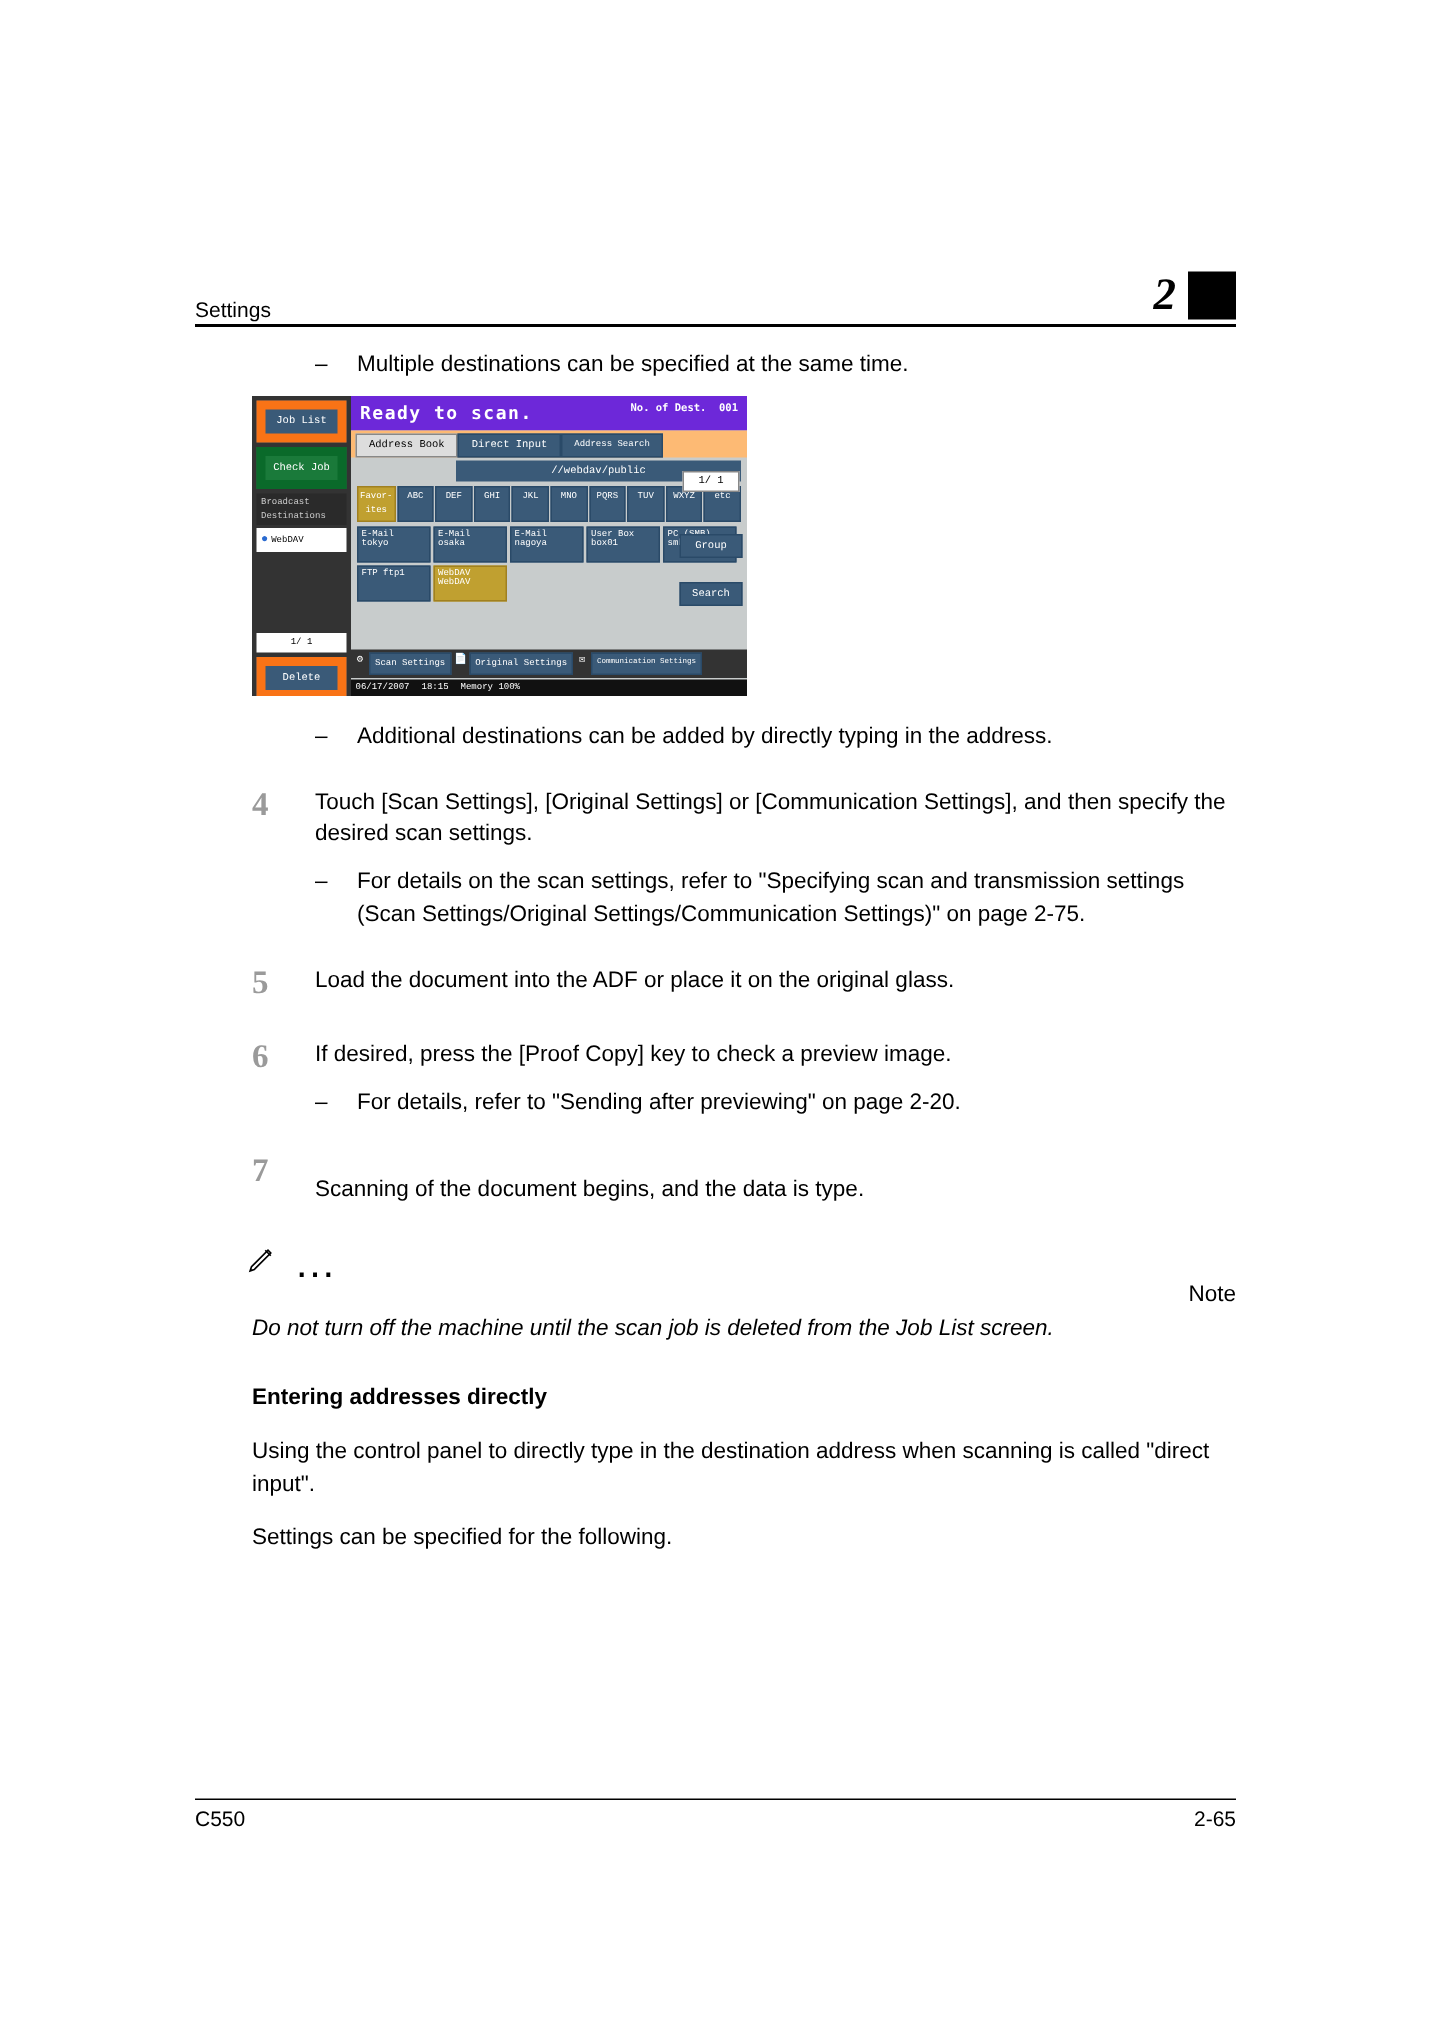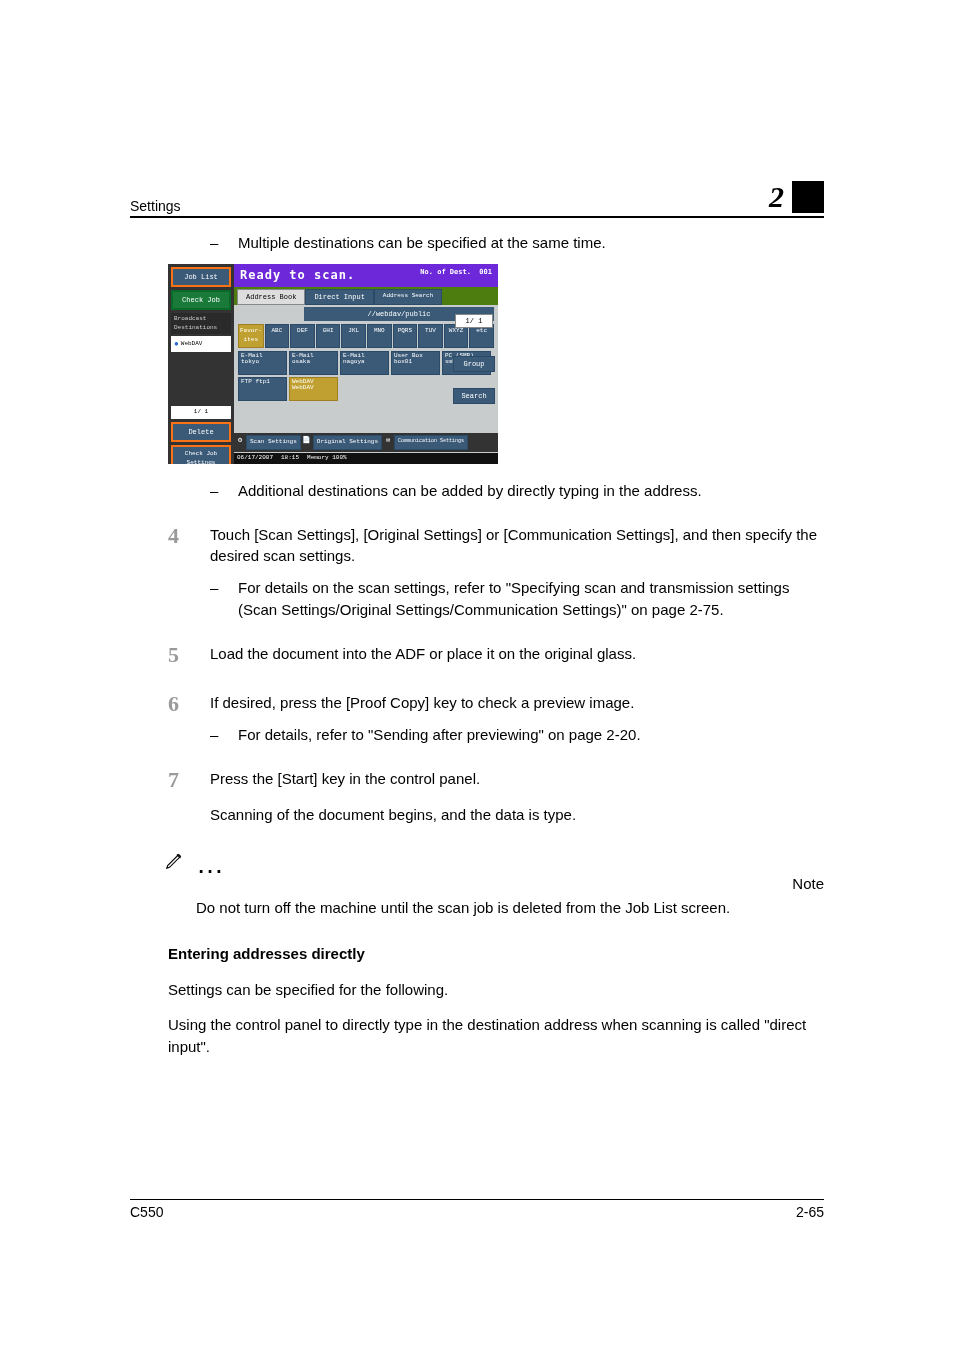--- a/index.html
+++ b/index.html
@@ -13,36 +13,36 @@
   .bullet-row{display:flex;gap:14px;margin-top:14px;}
   .bullet-dash{width:14px;flex:0 0 14px;}
   .bullet-t{flex:1;}
   .step-row{display:flex;gap:18px;margin-top:22px;align-items:flex-start;}
   .step-num{font-family:Georgia,serif;font-size:22px;color:#9a9a9a;font-weight:bold;width:24px;flex:0 0 24px;text-align:left;margin-top:-4px;}
   .step-body{flex:1;}
   .sub-bullet{display:flex;gap:14px;margin-top:10px;margin-left:0;}
   .note-block{margin-top:24px;}
   .note-icon-row{display:flex;align-items:flex-end;gap:8px;margin-left:-4px;}
   .note-label{font-weight:normal;margin-left:28px;margin-top:2px;text-align:right;}
-  .note-body{margin-left:28px;margin-top:2px;}
+  .note-body{font-style:italic;margin-top:2px;}
   .section-h{font-weight:bold;margin-top:24px;margin-left:0;}
   .para{margin-top:14px;}
   .footer{position:absolute;left:130px;right:130px;bottom:130px;border-top:1px solid #000;display:flex;justify-content:space-between;font-size:14px;padding-top:4px;}
   .screenshot{display:block;margin:10px auto 16px auto;}
 
   
   .scr{width:330px;height:200px;background:#1a1a1a;color:#fff;font-family:"Courier New",monospace;font-size:7px;position:relative;overflow:hidden;}
   .scr .left-col{position:absolute;left:0;top:0;bottom:0;width:66px;background:#333;}
-  .scr .left-btn{background:#3a5a78;color:#fff;margin:3px;padding:3px 0;text-align:center;border:2px solid #f97316;font-size:7px;}
+  .scr .left-btn{background:#3a5a78;color:#fff;margin:3px;padding:3px 0;text-align:center;border:6px solid #f97316;font-size:7px;}
   .scr .left-btn.green{background:#1a7a3a;border-color:#0a6a2a;}
   .scr .left-box{background:#2a2a2a;margin:2px 3px;padding:2px 3px;font-size:6px;color:#ccc;}
   .scr .main{position:absolute;left:66px;right:0;top:0;bottom:0;background:#c8cccc;color:#000;}
   .scr .title{color:#fff;background:#6d28d9;font-weight:bold;font-size:12px;padding:3px 6px;font-family:monospace;letter-spacing:1px;display:flex;justify-content:space-between;}
   .scr .title .small{font-size:7px;letter-spacing:0;}
-  .scr .tabs{display:flex;gap:0;background:#4d7c0f;padding:2px 3px 0 3px;}
+  .scr .tabs{display:flex;gap:0;background:#fdba74;padding:2px 3px 0 3px;}
   .scr .tab{background:#3a5a78;color:#fff;padding:2px 8px;font-size:7px;border:1px solid #2a4a68;}
   .scr .tab.sel{background:#ddd;color:#000;border-color:#888;}
   .scr .path-row{background:#3a5a78;color:#fff;padding:2px;font-size:7px;text-align:center;margin:2px 4px 0 70px;}
   .scr .key-row{display:flex;gap:1px;margin:3px 4px;}
   .scr .key{background:#3a5a78;color:#fff;padding:2px 1px;font-size:6px;text-align:center;flex:1;border:1px solid #2a4a68;}
   .scr .key.y{background:#c0a030;border-color:#a08020;}
   .scr .dest-grid{display:flex;flex-wrap:wrap;gap:2px;margin:3px 4px;}
   .scr .dest{width:43px;height:20px;background:#3a5a78;color:#fff;font-size:6px;padding:1px 2px;border:1px solid #2a4a68;overflow:hidden;line-height:1.1;}
   .scr .dest.sel{background:#c0a030;border-color:#a08020;}
   .scr .side-btns{position:absolute;right:3px;top:92px;display:flex;flex-direction:column;gap:16px;}
@@ -179,40 +179,39 @@
         <div class="sub-bullet">
           <div class="bullet-dash">–</div>
           <div>For details, refer to "Sending after previewing" on page 2-20.</div>
         </div>
       </div>
     </div>
 
     <div class="step-row">
       <div class="step-num">7</div>
       <div class="step-body">
-        <div>Press the [Start] key in the control panel.</div>
         <div class="para">Scanning of the document begins, and the data is type.</div>
       </div>
     </div>
 
     <div class="note-block">
       <div class="note-icon-row">
         <svg width="22" height="22" viewBox="0 0 24 24">
           <path d="M3 21l3-1 12-12-2-2L4 18l-1 3z" fill="none" stroke="#000" stroke-width="1.2"></path>
           <path d="M14 6l4 4" stroke="#000" stroke-width="1.2"></path>
         </svg>
         <span class="dots">…</span>
       </div>
       <div class="note-label">Note</div>
       <div class="note-body">Do not turn off the machine until the scan job is deleted from the Job List screen.</div>
     </div>
 
     <div class="section-h">Entering addresses directly</div>
+    <div class="para">Using the control panel to directly type in the destination address when scanning is called "direct input".</div>
     <div class="para">Settings can be specified for the following.</div>
-    <div class="para">Using the control panel to directly type in the destination address when scanning is called "direct input".</div>
 
   </div>
 
   <div class="footer">
     <span>C550</span>
     <span>2-65</span>
   </div>
 </div>
 
 </body></html>

